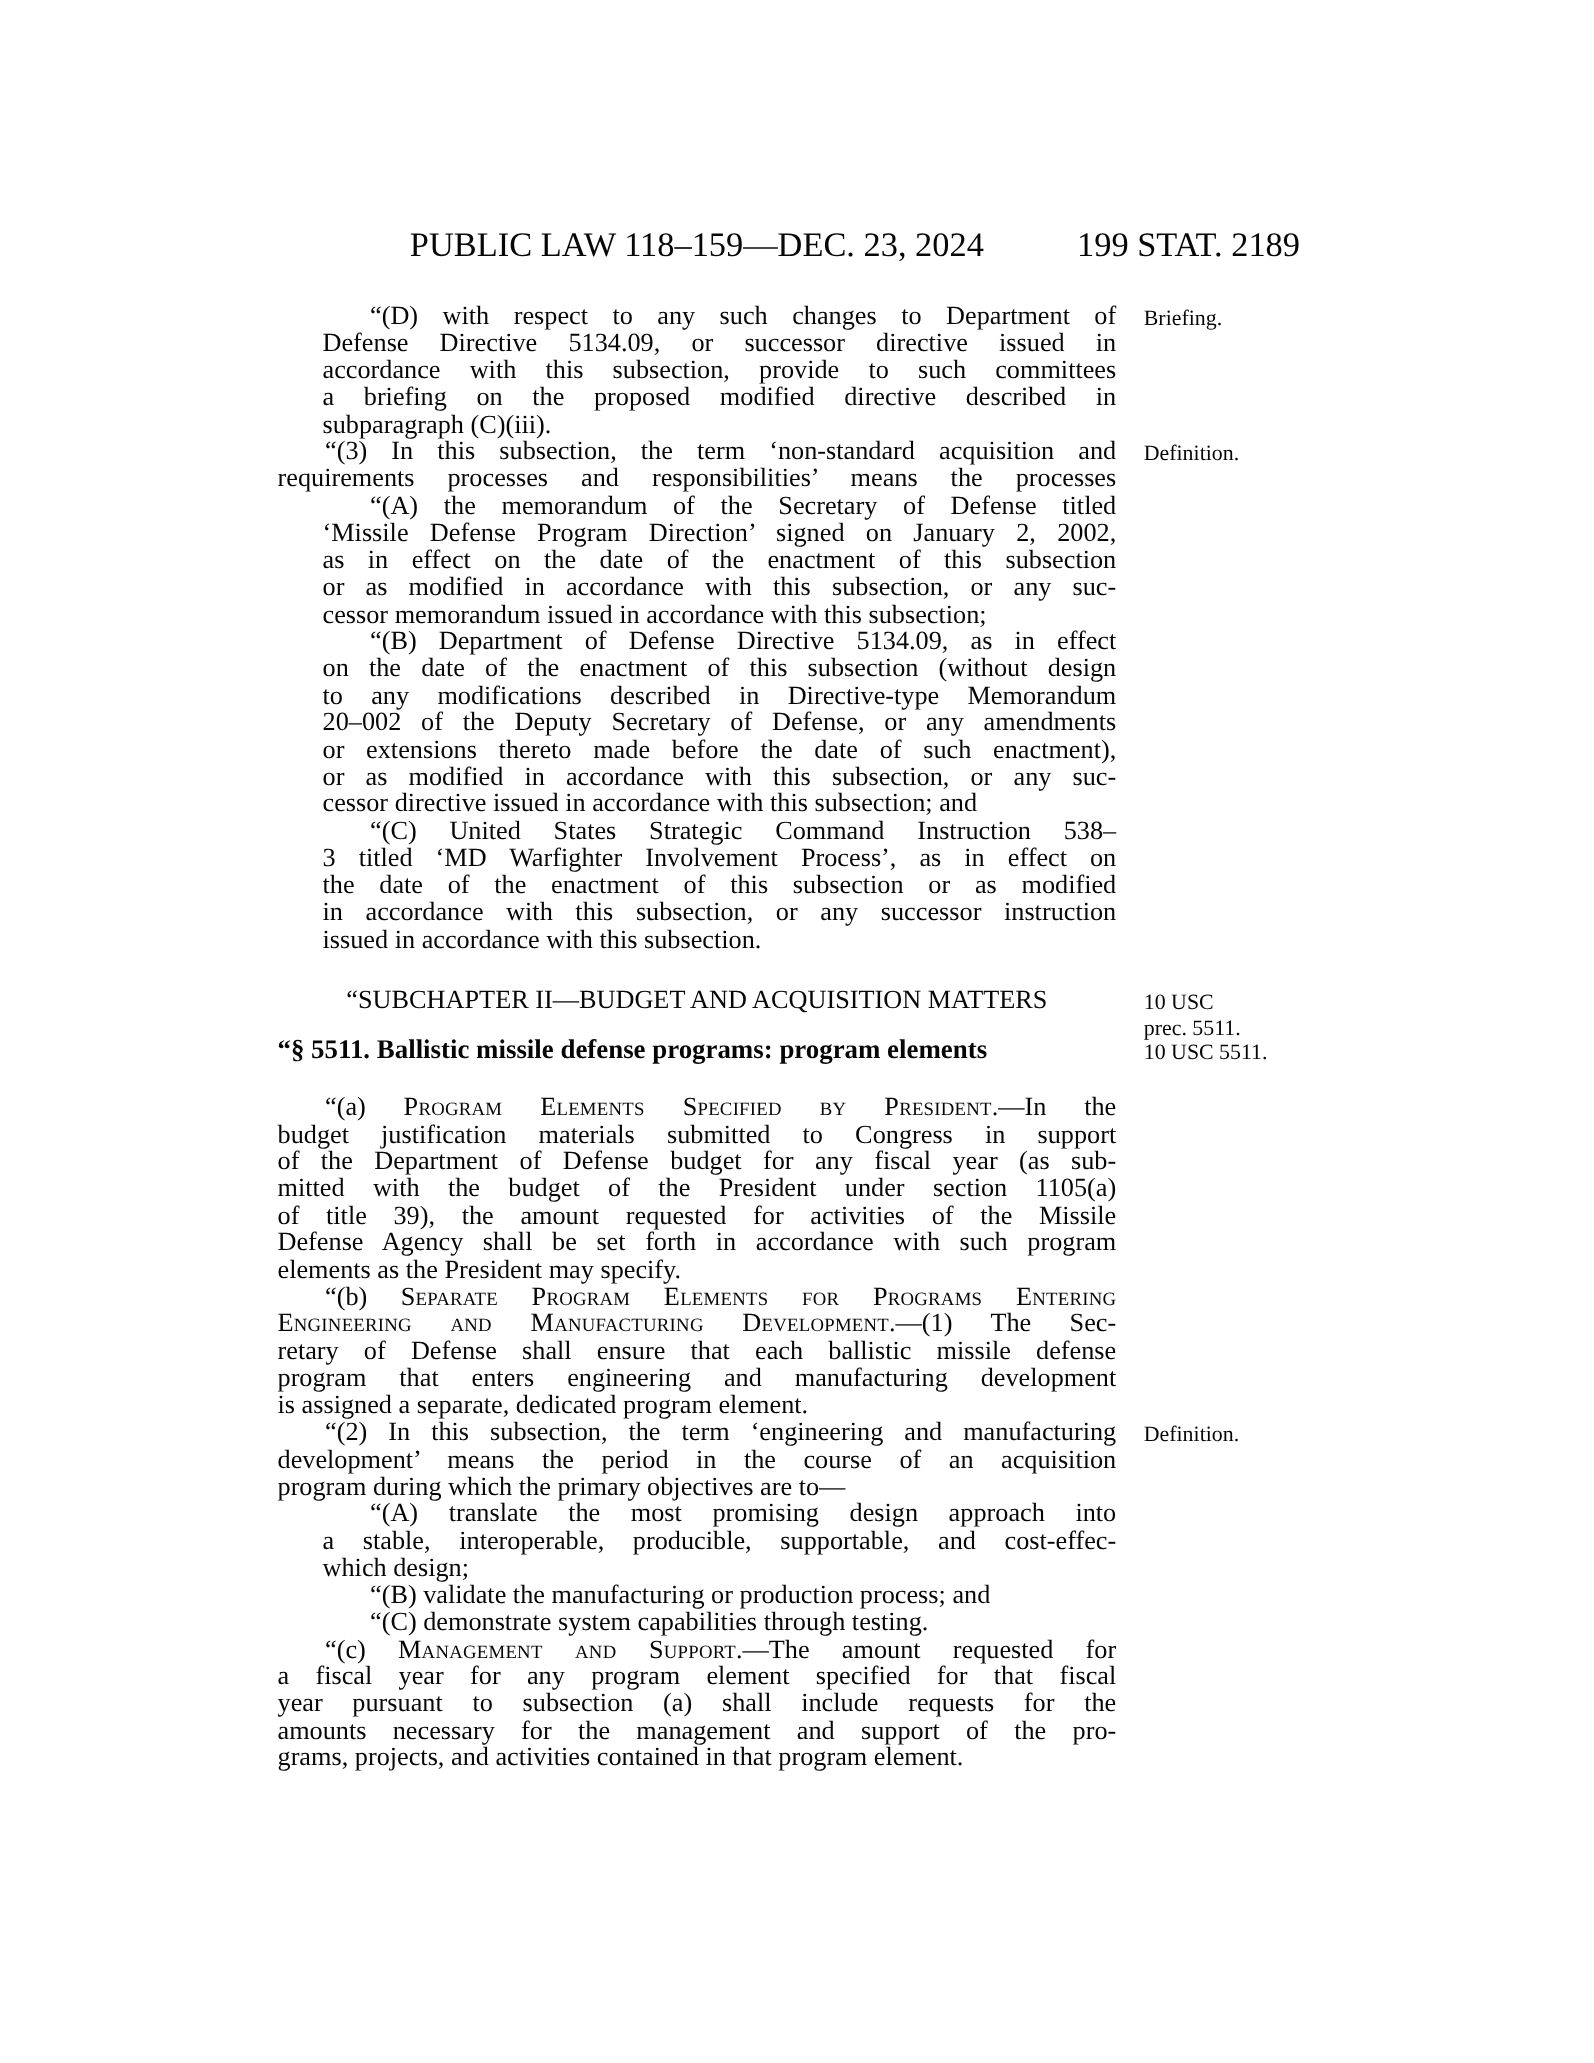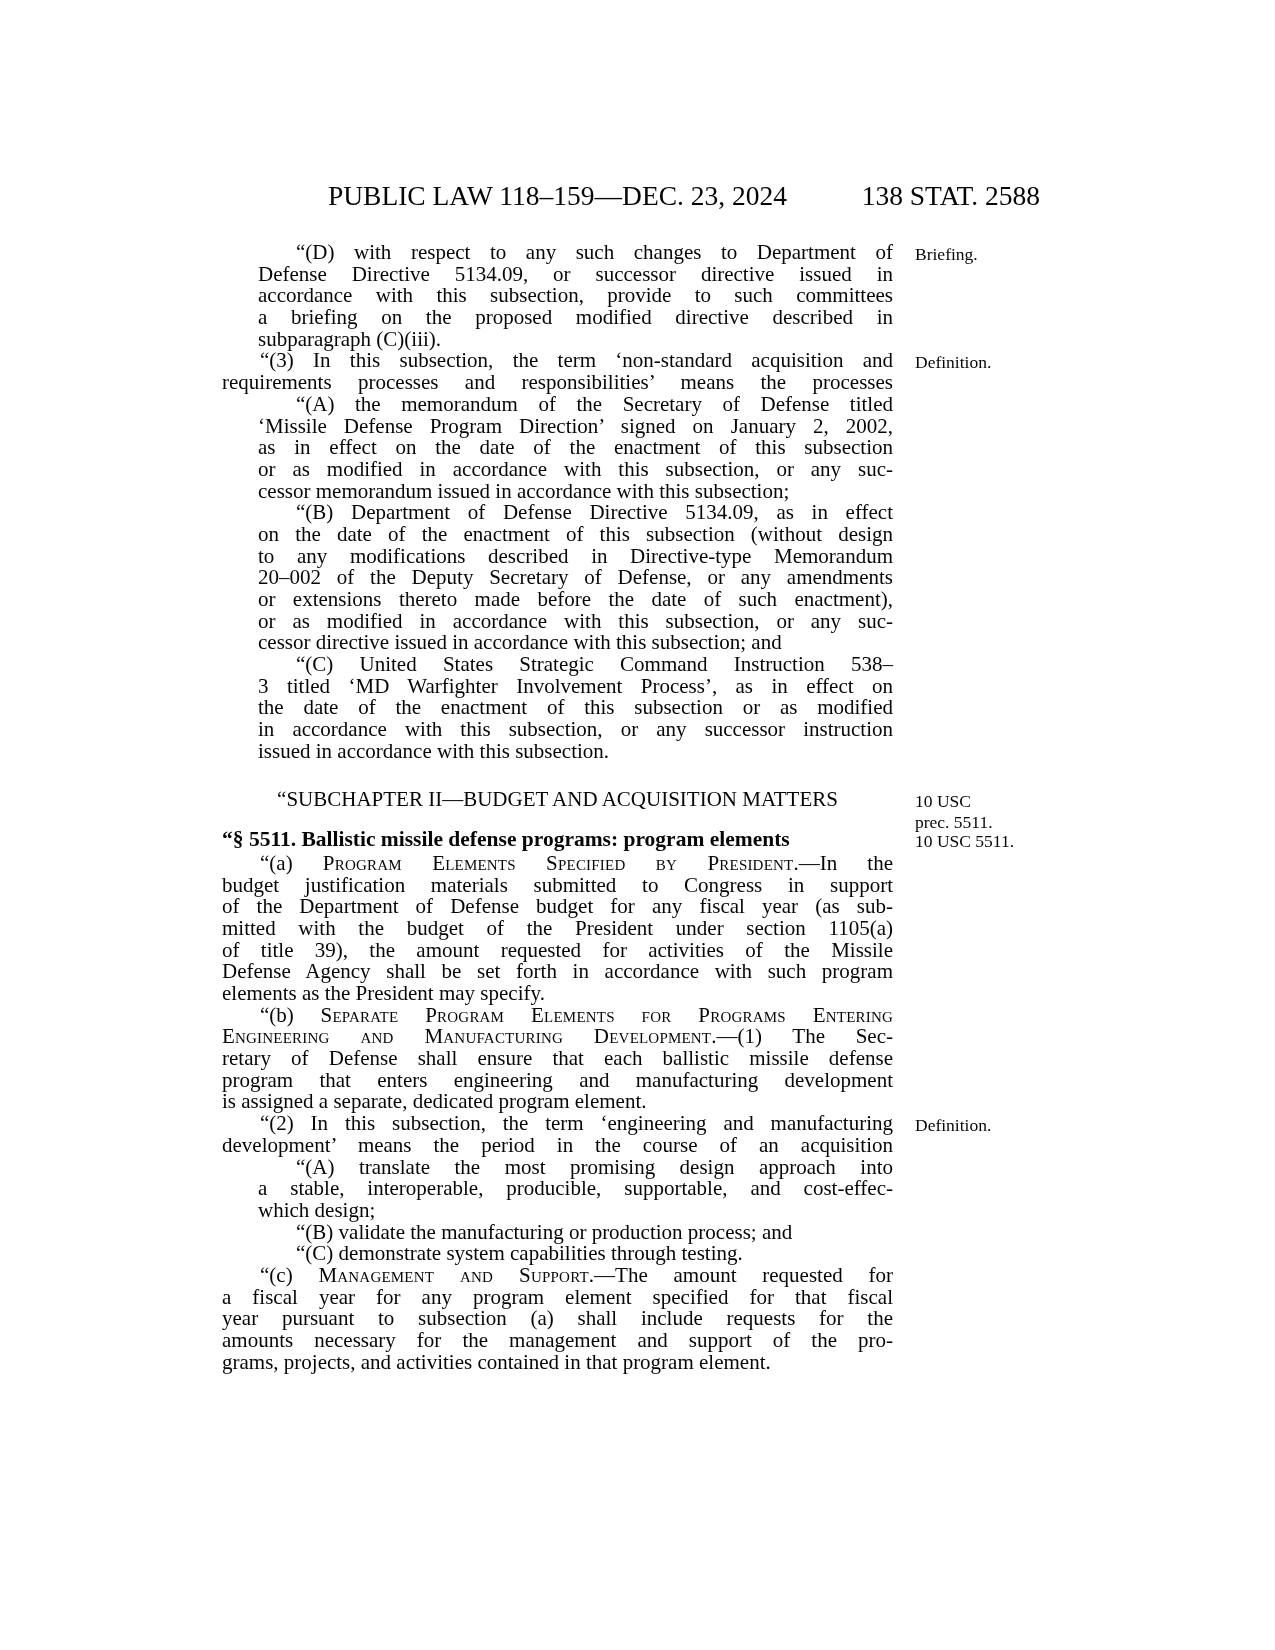--- a/index.html
+++ b/index.html
@@ -59,21 +59,21 @@
     font-size: 21px;
   }
   .section-heading {
     position: relative;
     margin-top: 19px;
     font-weight: 700;
     font-size: 21.5px;
     line-height: 21.7px;
     text-align: left;
   }
-  .section-heading + .para { margin-top: 2px; }
+  .section-heading + .para { margin-top: 24px; }
   .margin-note {
     position: absolute;
     left: 693px;
     top: 2px;
     width: 145px;
     font-size: 17.5px;
     line-height: 21.5px;
     font-weight: 400;
     text-align: left;
     white-space: nowrap;
@@ -81,21 +81,21 @@
   }
   .para.sub .margin-note { left: 657px; }
   .sc { font-variant: small-caps; letter-spacing: 0.2px; }
 </style>
 </head>
 <body>
 
 <div class="page">
   <div class="header">
     <div class="header-title">PUBLIC LAW 118–159—DEC. 23, 2024</div>
-    <div class="header-stat">138 STAT. 2588</div>
+    <div class="header-stat">199 STAT. 2189</div>
   </div>
   <div class="doc-body" id="doc-body">
       <div class="para sub">
         <div class="line first">“(D) with respect to any such changes to Department of</div>
         <div class="line">Defense Directive 5134.09, or successor directive issued in</div>
         <div class="line">accordance with this subsection, provide to such committees</div>
         <div class="line">a briefing on the proposed modified directive described in</div>
         <div class="line last">subparagraph (C)(iii).</div>
         <div class="margin-note">
           <div>Briefing.</div>
@@ -150,20 +150,21 @@
       <div class="para p">
         <div class="line first">“(b) <span class="sc">Separate Program Elements for Programs Entering</span></div>
         <div class="line"><span class="sc">Engineering and Manufacturing Development</span>.—(1) The Sec-</div>
         <div class="line">retary of Defense shall ensure that each ballistic missile defense</div>
         <div class="line">program that enters engineering and manufacturing development</div>
         <div class="line last">is assigned a separate, dedicated program element.</div>
       </div>
       <div class="para p">
         <div class="line first">“(2) In this subsection, the term ‘engineering and manufacturing</div>
         <div class="line">development’ means the period in the course of an acquisition</div>
+        <div class="line last">program during which the primary objectives are to—</div>
         <div class="margin-note">
           <div>Definition.</div>
         </div>
       </div>
       <div class="para sub">
         <div class="line first">“(A) translate the most promising design approach into</div>
         <div class="line">a stable, interoperable, producible, supportable, and cost-effec-</div>
         <div class="line last">which design;</div>
       </div>
       <div class="para sub">

